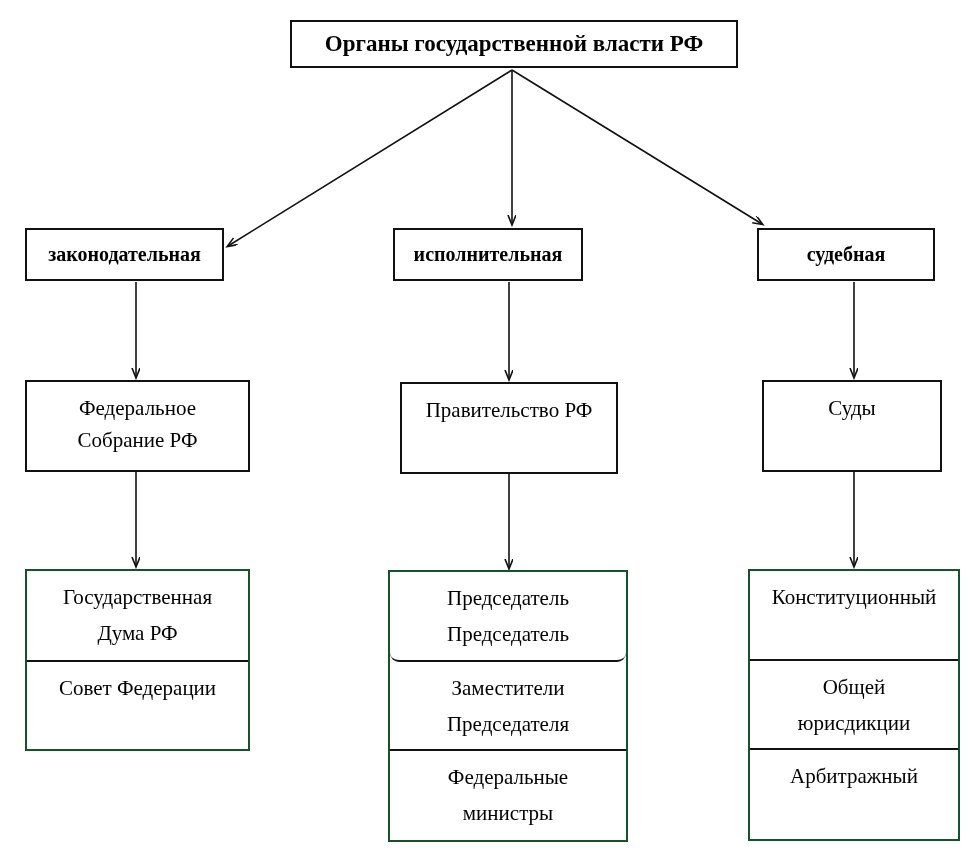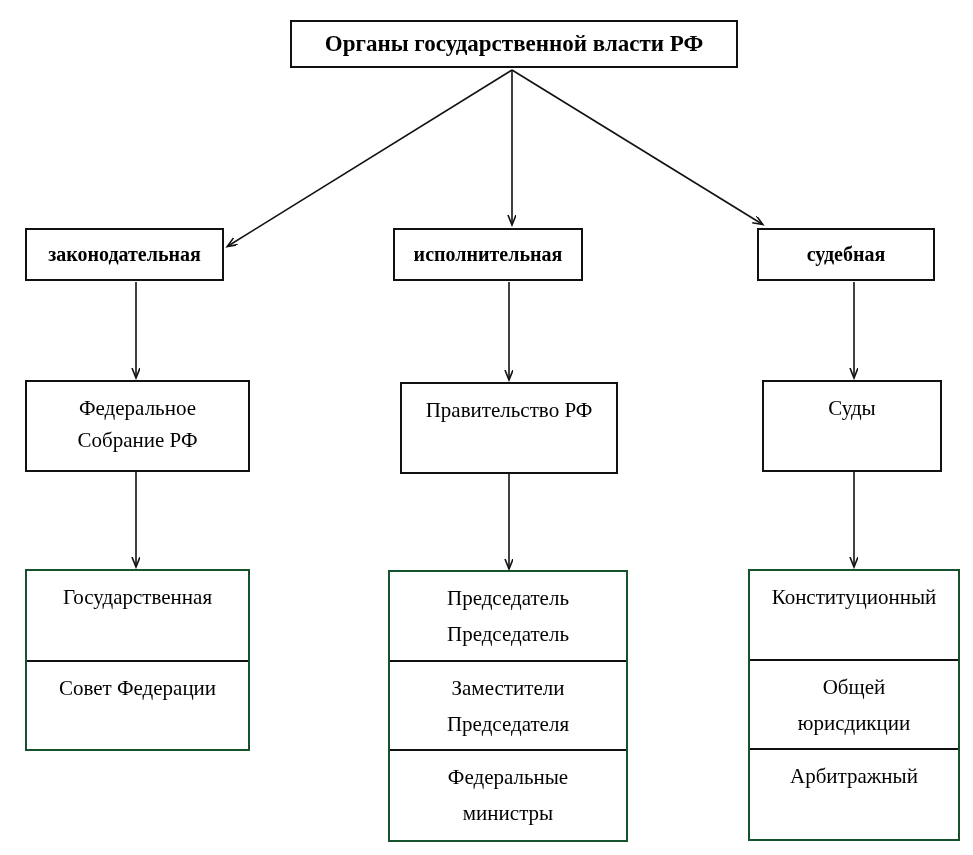--- a/index.html
+++ b/index.html
@@ -129,28 +129,29 @@
   </div>
 
   <div class="node node-organ" style="left:762px; top:380px; width:180px; height:92px;">
     <span class="line">Суды</span>
     <span class="line"></span>
   </div>
 
   <div class="stack" style="left:25px; top:569px; width:225px; height:182px;">
     <div class="cell" style="height:93px;">
       <span class="line">Государственная</span>
+      <span class="line">Дума РФ</span>
     </div>
     <div class="cell" style="height:89px;">
       <span class="line">Совет Федерации</span>
     </div>
   </div>
 
   <div class="stack" style="left:388px; top:570px; width:240px; height:272px;">
-    <div class="cell" style="height:91px;">
+    <div class="cell" style="height:91px;border-radius:9px;">
       <span class="line">Председатель</span>
       <span class="line">Председатель</span>
     </div>
     <div class="cell" style="height:91px;">
       <span class="line">Заместители</span>
       <span class="line">Председателя</span>
     </div>
     <div class="cell" style="height:90px;">
       <span class="line">Федеральные</span>
       <span class="line">министры</span>

